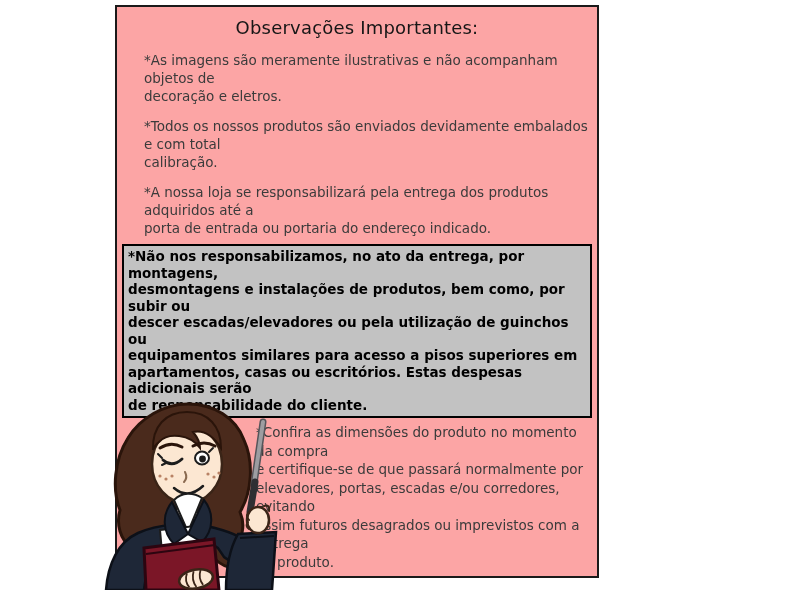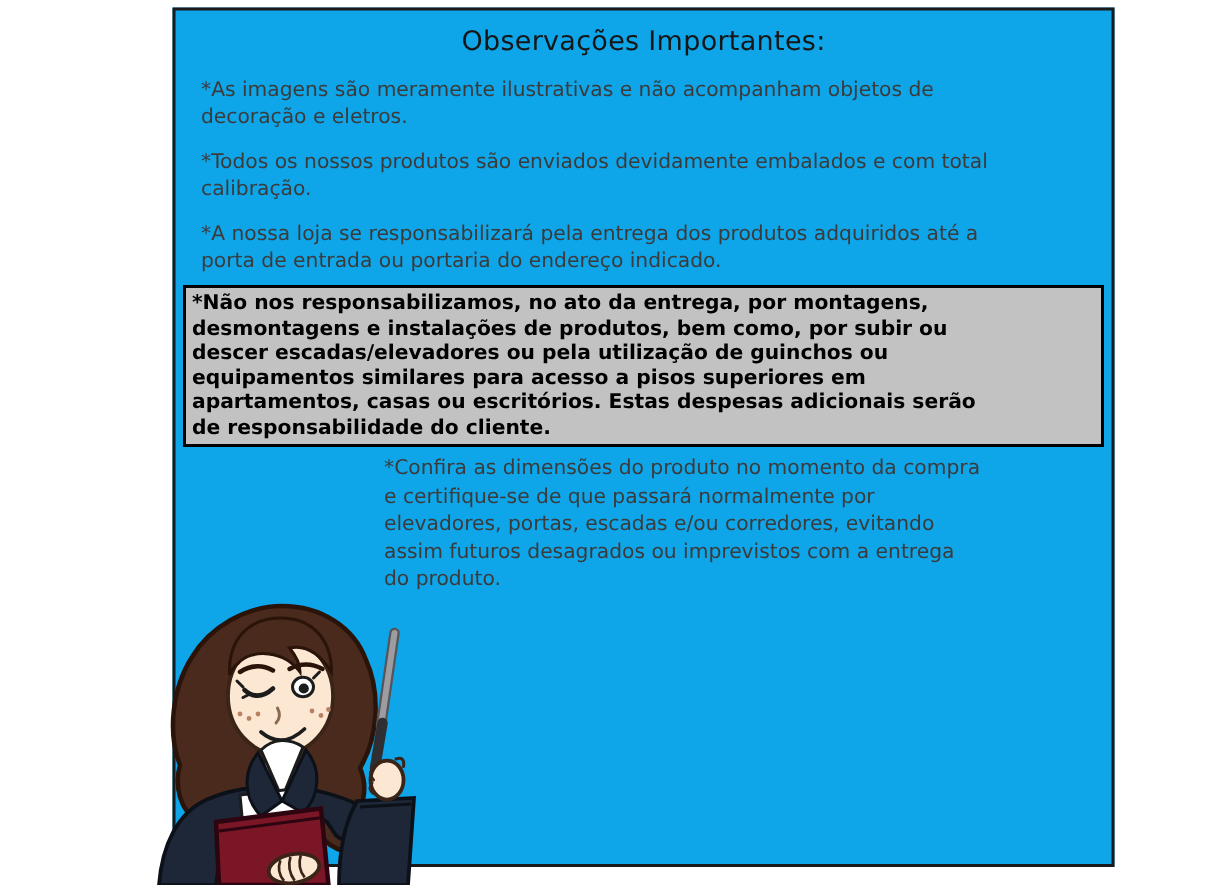--- a/index.html
+++ b/index.html
@@ -7,39 +7,39 @@
   .canvas {
     position:relative;
     width:810px; height:590px;
     background:#ffffff;
     overflow:hidden;
     font-family:"DejaVu Sans","Liberation Sans",sans-serif;
   }
   .frame {
     position:absolute;
     left:115px; top:5px;
-    width:628px; height:573px;
+    width:484px; height:573px;
     border:2px solid var(--frame_border,#1a1a1a);
-    background:#0ea5e9;
+    background:#fca5a5;
     padding:8px 5px 0 5px;
   }
   .title {
     text-align:center;
     font-size:18px;
     line-height:22px;
     font-weight:400;
     color:var(--title_color,#161616);
     margin-top:2px;
     letter-spacing:0.2px;
   }
   .note {
     font-size:13.5px;
     line-height:18px;
     color:var(--body_text,#3b3b3b);
-    margin:12px 3px 0 12px;
+    margin:12px 3px 0 22px;
     white-space:pre-line;
   }
   .highlight {
     margin:7px 0 0 0;
     border:2px solid var(--highlight_border,#000000);
     background:var(--highlight_bg,#c2c2c2);
     color:#000;
     font-weight:700;
     font-size:13.5px;
     line-height:16.5px;

